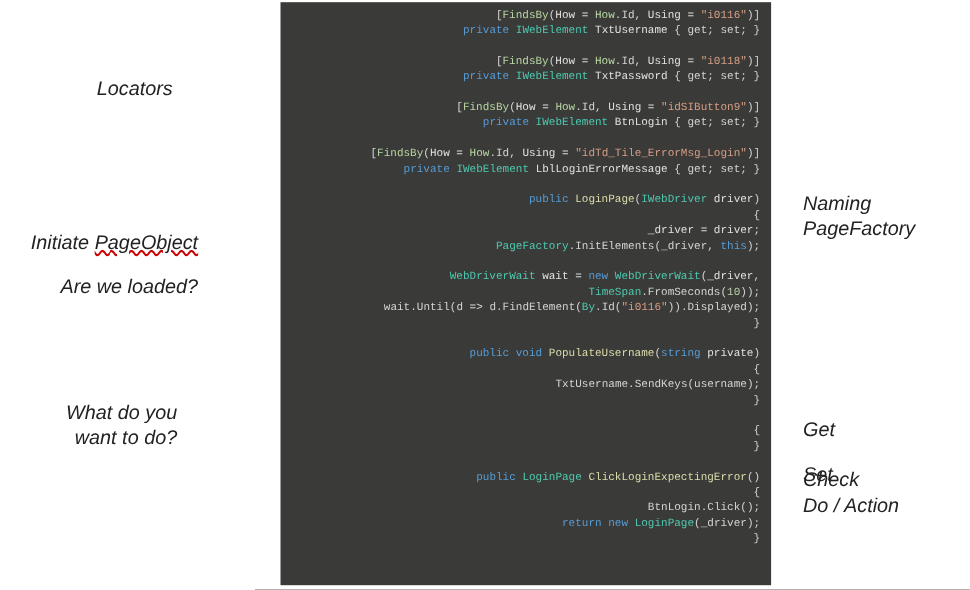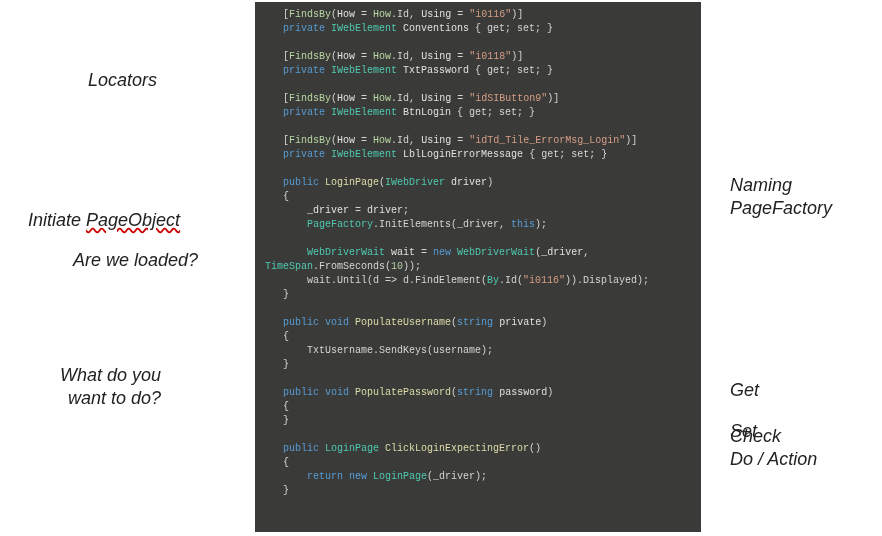--- a/index.html
+++ b/index.html
@@ -23,50 +23,51 @@
     top: 2px;
     width: 446px;
     height: 530px;
     background: #3a3a38;
     padding: 6px 10px;
     font-family: Consolas, 'Courier New', monospace;
     font-size: 10px;
     line-height: 1.4;
     color: #d4d4d4;
     overflow: hidden;
+    text-align: right;
   }
   .kw { color: #569cd6; }
   .type { color: #4ec9b0; }
   .attr { color: #b8d7a3; }
   .str { color: #d69d85; }
   .num { color: #b5cea8; }
   .name { color: #dcdcaa; }
   .id { color: #e0e0e0; }
 </style>
 </head>
 <body>
 
 <div class="label" style="left:88px;top:70px">Locators</div>
 <div class="label" style="left:28px;top:210px">
   <span>Initiate </span><span class="underline">PageObject</span>
 </div>
-<div class="label" style="left:73px;top:250px">Are we loaded?</div>
+<div class="label" style="left:55px;top:250px">Are we loaded?</div>
 <div class="label" style="left:60px;top:365px">What do you</div>
 <div class="label" style="left:68px;top:388px">want to do?</div>
 
 <div class="label" style="left:730px;top:175px">Naming</div>
 <div class="label" style="left:730px;top:198px">PageFactory</div>
 <div class="label" style="left:730px;top:380px">Get</div>
 <div class="label" style="left:730px;top:421px">Set</div>
 <div class="label" style="left:730px;top:426px">Check</div>
 <div class="label" style="left:730px;top:449px">Do / Action</div>
 
 <div class="code-block">
 <div>&nbsp;&nbsp;&nbsp;[<span class="attr">FindsBy</span>(<span class="id">How</span> = <span class="attr">How</span><span>.Id</span>, <span class="id">Using</span> = <span class="str">"i0116"</span>)]</div>
-<div>&nbsp;&nbsp;&nbsp;<span class="kw">private</span> <span class="type">IWebElement</span> <span class="id">Conventions</span> <span>{ get; set; }</span></div>
+<div>&nbsp;&nbsp;&nbsp;<span class="kw">private</span> <span class="type">IWebElement</span> <span class="id">TxtUsername</span> <span>{ get; set; }</span></div>
 <div>&nbsp;</div>
 <div>&nbsp;&nbsp;&nbsp;[<span class="attr">FindsBy</span>(<span class="id">How</span> = <span class="attr">How</span><span>.Id</span>, <span class="id">Using</span> = <span class="str">"i0118"</span>)]</div>
 <div>&nbsp;&nbsp;&nbsp;<span class="kw">private</span> <span class="type">IWebElement</span> <span class="id">TxtPassword</span> <span>{ get; set; }</span></div>
 <div>&nbsp;</div>
 <div>&nbsp;&nbsp;&nbsp;[<span class="attr">FindsBy</span>(<span class="id">How</span> = <span class="attr">How</span><span>.Id</span>, <span class="id">Using</span> = <span class="str">"idSIButton9"</span>)]</div>
 <div>&nbsp;&nbsp;&nbsp;<span class="kw">private</span> <span class="type">IWebElement</span> <span class="id">BtnLogin</span> <span>{ get; set; }</span></div>
 <div>&nbsp;</div>
 <div>&nbsp;&nbsp;&nbsp;[<span class="attr">FindsBy</span>(<span class="id">How</span> = <span class="attr">How</span><span>.Id</span>, <span class="id">Using</span> = <span class="str">"idTd_Tile_ErrorMsg_Login"</span>)]</div>
 <div>&nbsp;&nbsp;&nbsp;<span class="kw">private</span> <span class="type">IWebElement</span> <span class="id">LblLoginErrorMessage</span> <span>{ get; set; }</span></div>
 <div>&nbsp;</div>
@@ -77,23 +78,23 @@
 <div>&nbsp;</div>
 <div>&nbsp;&nbsp;&nbsp;&nbsp;&nbsp;&nbsp;&nbsp;<span class="type">WebDriverWait</span> <span class="id">wait</span> = <span class="kw">new</span> <span class="type">WebDriverWait</span>(<span class="id">_driver</span>, <span class="type">TimeSpan</span><span>.FromSeconds(</span><span class="num">10</span>));</div>
 <div>&nbsp;&nbsp;&nbsp;&nbsp;&nbsp;&nbsp;&nbsp;<span>wait.Until(d =&gt; d.FindElement(</span><span class="type">By</span><span>.Id(</span><span class="str">"i0116"</span><span>)).Displayed);</span></div>
 <div>&nbsp;&nbsp;&nbsp;}</div>
 <div>&nbsp;</div>
 <div>&nbsp;&nbsp;&nbsp;<span class="kw">public</span> <span class="kw">void</span> <span class="name">PopulateUsername</span>(<span class="kw">string</span> <span class="id">private</span>)</div>
 <div>&nbsp;&nbsp;&nbsp;{</div>
 <div>&nbsp;&nbsp;&nbsp;&nbsp;&nbsp;&nbsp;&nbsp;<span>TxtUsername.SendKeys(username);</span></div>
 <div>&nbsp;&nbsp;&nbsp;}</div>
 <div>&nbsp;</div>
-<div>&nbsp;&nbsp;&nbsp;<span class="kw">public</span> <span class="kw">void</span> <span class="name">PopulatePassword</span>(<span class="kw">string</span> <span class="id">password</span>)</div>
 <div>&nbsp;&nbsp;&nbsp;{</div>
 <div>&nbsp;&nbsp;&nbsp;}</div>
 <div>&nbsp;</div>
 <div>&nbsp;&nbsp;&nbsp;<span class="kw">public</span> <span class="type">LoginPage</span> <span class="name">ClickLoginExpectingError</span>()</div>
 <div>&nbsp;&nbsp;&nbsp;{</div>
+<div>&nbsp;&nbsp;&nbsp;&nbsp;&nbsp;&nbsp;&nbsp;<span>BtnLogin.Click();</span></div>
 <div>&nbsp;&nbsp;&nbsp;&nbsp;&nbsp;&nbsp;&nbsp;<span class="kw">return</span> <span class="kw">new</span> <span class="type">LoginPage</span><span>(_driver);</span></div>
 <div>&nbsp;&nbsp;&nbsp;}</div>
 <div>&nbsp;</div>
 
 </div>
 
 </body></html>

